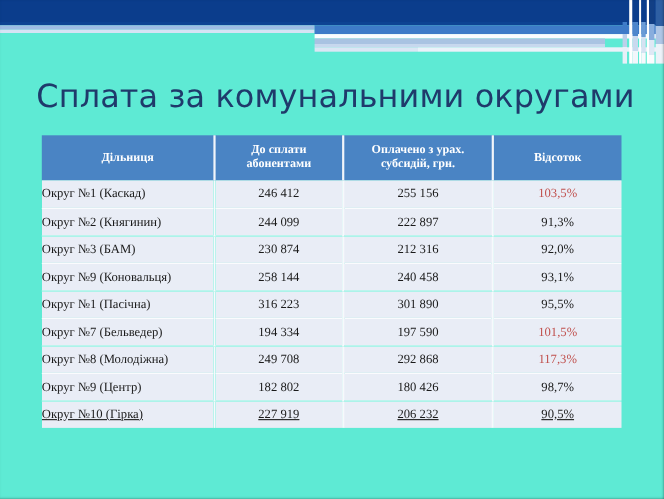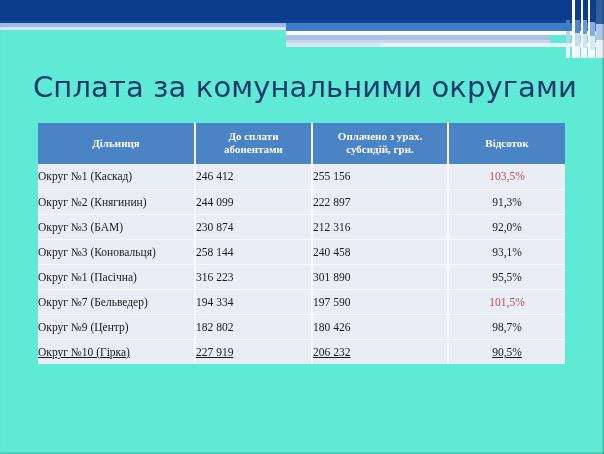--- a/index.html
+++ b/index.html
@@ -196,20 +196,21 @@
     overflow: hidden;
   }
   table.data tbody td:last-child { border-right: none; }
   table.data tbody tr:last-child td { border-bottom: none; text-decoration: underline; }
 
   td.cell-name {
     text-align: left;
     padding-left: 8px;
   }
   td.cell-num {
+    text-align: center;
   }
   td.cell-pct {
     text-align: center;
   }
   td.cell-pct.over {
     color: #C0504D;
   }
 </style>
 </head>
 <body>
@@ -279,38 +280,44 @@
             <td class="cell-num">222 897</td>
             <td class="cell-pct">91,3%</td>
           </tr>
           <tr>
             <td class="cell-name">Округ №3 (БАМ)</td>
             <td class="cell-num">230 874</td>
             <td class="cell-num">212 316</td>
             <td class="cell-pct">92,0%</td>
           </tr>
           <tr>
-            <td class="cell-name">Округ №3 (Коновальця)</td>
+            <td class="cell-name">Округ №9 (Коновальця)</td>
             <td class="cell-num">258 144</td>
             <td class="cell-num">240 458</td>
             <td class="cell-pct">93,1%</td>
           </tr>
           <tr>
             <td class="cell-name">Округ №1 (Пасічна)</td>
             <td class="cell-num">316 223</td>
             <td class="cell-num">301 890</td>
             <td class="cell-pct">95,5%</td>
           </tr>
           <tr>
             <td class="cell-name">Округ №7 (Бельведер)</td>
             <td class="cell-num">194 334</td>
             <td class="cell-num">197 590</td>
             <td class="cell-pct over">101,5%</td>
           </tr>
           <tr>
+            <td class="cell-name">Округ №8 (Молодіжна)</td>
+            <td class="cell-num">249 708</td>
+            <td class="cell-num">292 868</td>
+            <td class="cell-pct over">117,3%</td>
+          </tr>
+          <tr>
             <td class="cell-name">Округ №9 (Центр)</td>
             <td class="cell-num">182 802</td>
             <td class="cell-num">180 426</td>
             <td class="cell-pct">98,7%</td>
           </tr>
           <tr>
             <td class="cell-name">Округ №10 (Гірка)</td>
             <td class="cell-num">227 919</td>
             <td class="cell-num">206 232</td>
             <td class="cell-pct">90,5%</td>

